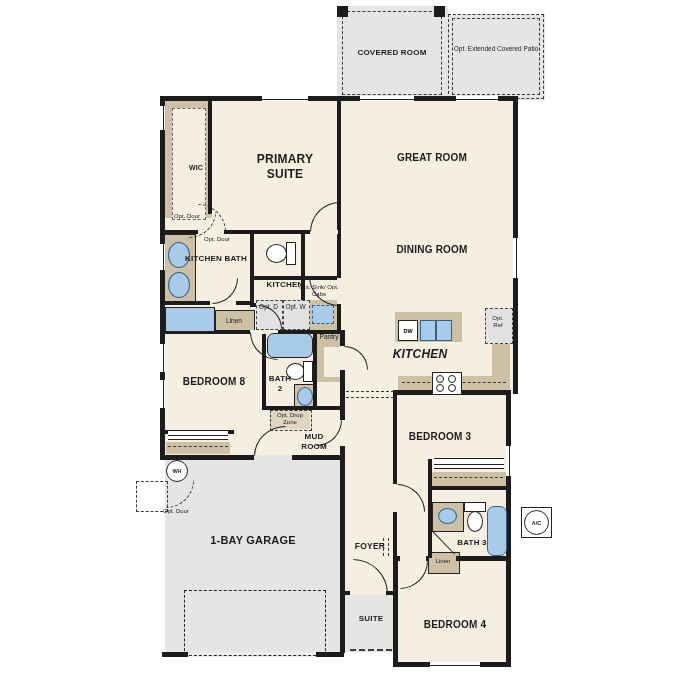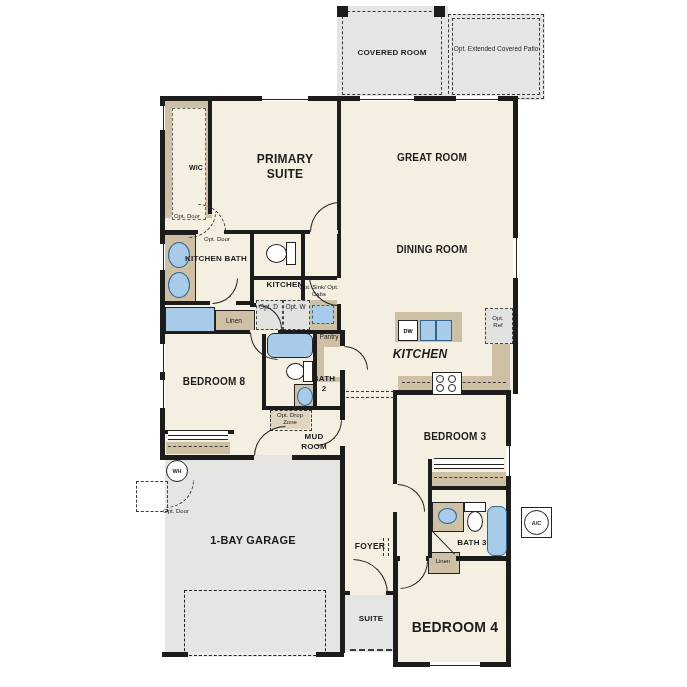--- a/index.html
+++ b/index.html
@@ -196,29 +196,29 @@
   <div class="lbl" style="left:352px;top:48px;width:80px;font-size:8px;">COVERED ROOM</div>
   <div class="lbl sm" style="left:452px;top:45px;width:88px;font-size:6.5px;">Opt. Extended Covered Patio</div>
   <div class="lbl" style="left:180px;top:164px;width:32px;font-size:7px;">WIC</div>
   <div class="lbl" style="left:245px;top:152px;width:80px;font-size:12px;">PRIMARY SUITE</div>
   <div class="lbl" style="left:392px;top:152px;width:80px;font-size:10px;">GREAT ROOM</div>
   <div class="lbl" style="left:392px;top:244px;width:80px;font-size:10px;">DINING ROOM</div>
   <div class="lbl" style="left:184px;top:254px;width:64px;font-size:8px;">KITCHEN BATH</div>
   <div class="lbl" style="left:254px;top:280px;width:62px;font-size:8px;">KITCHEN</div>
   <div class="lbl" style="left:384px;top:347px;width:72px;font-size:12px;font-style:italic;">KITCHEN</div>
   <div class="lbl" style="left:168px;top:376px;width:92px;font-size:10px;">BEDROOM 8</div>
-  <div class="lbl" style="left:266px;top:374px;width:28px;font-size:8px;padding-left:44px;">BATH 2</div>
+  <div class="lbl" style="left:266px;top:374px;width:28px;font-size:8px;">BATH 2</div>
   <div class="lbl sm" style="left:314px;top:333px;width:30px;font-size:6.5px;">Pantry</div>
   <div class="lbl" style="left:292px;top:432px;width:44px;font-size:8px;">MUD ROOM</div>
-  <div class="lbl" style="left:409px;top:431px;width:92px;font-size:10px;">BEDROOM 3</div>
+  <div class="lbl" style="left:394px;top:431px;width:92px;font-size:10px;">BEDROOM 3</div>
   <div class="lbl" style="left:208px;top:534px;width:90px;font-size:11px;">1-BAY GARAGE</div>
   <div class="lbl" style="left:344px;top:541px;width:52px;font-size:8.5px;">FOYER</div>
   <div class="lbl" style="left:448px;top:538px;width:48px;font-size:8px;">BATH 3</div>
   <div class="lbl" style="left:346px;top:614px;width:50px;font-size:8px;">SUITE</div>
-  <div class="lbl" style="left:408px;top:619px;width:94px;font-size:14px;">BEDROOM 4</div>
+  <div class="lbl" style="left:408px;top:619px;width:94px;font-size:10px;">BEDROOM 4</div>
   <div class="lbl sm" style="left:174px;top:213px;width:26px;font-size:6px;">Opt. Door</div>
   <div class="lbl sm" style="left:204px;top:236px;width:26px;font-size:6px;">Opt. Door</div>
   <div class="lbl sm" style="left:162px;top:508px;width:28px;font-size:6px;">Opt. Door</div>
   <div class="lbl sm flex" style="left:215px;top:310px;width:38px;height:22px;font-size:6.5px;">Linen</div>
   <div class="lbl sm flex" style="left:428px;top:552px;width:30px;height:20px;font-size:6px;">Linen</div>
   <div class="lbl sm" style="left:257px;top:303px;width:23px;font-size:6.5px;">Opt. D</div>
   <div class="lbl sm" style="left:284px;top:303px;width:23px;font-size:6.5px;">Opt. W</div>
   <div class="lbl sm" style="left:294px;top:284px;width:50px;font-size:6px;">Opt. Sink/ Opt. Cabs</div>
   <div class="lbl sm" style="left:487px;top:315px;width:22px;font-size:6px;">Opt. Ref</div>
   <div class="lbl sm" style="left:270px;top:412px;width:40px;font-size:6px;">Opt. Drop Zone</div>

